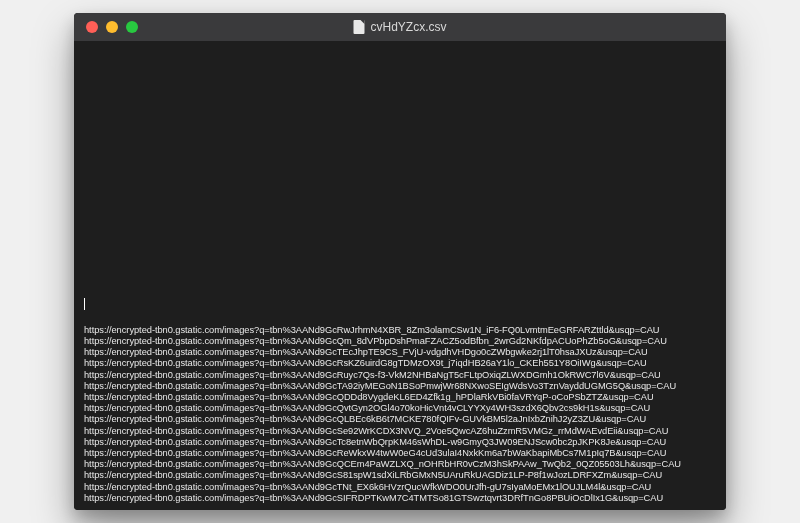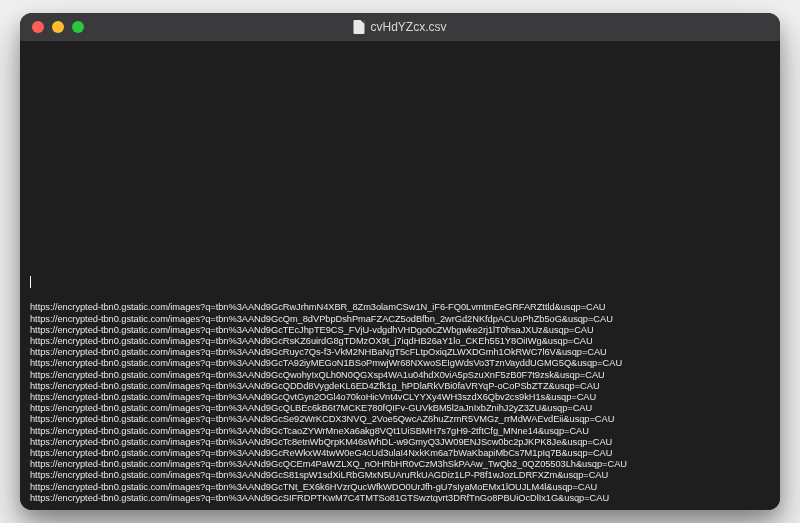--- a/index.html
+++ b/index.html
@@ -9,24 +9,24 @@
     }
     body {
       background: #f0f0f0;
       display: flex;
       align-items: center;
       justify-content: center;
       min-height: 100vh;
       font-family: -apple-system, BlinkMacSystemFont, sans-serif;
     }
     .window {
-      width: 760px;
+      width: 652px;
       height: 497px;
       background: #1e1e1e;
-      border-radius: 12px;
+      border-radius: 4px;
       overflow: hidden;
       box-shadow: 0 20px 40px rgba(0,0,0,0.35), 0 8px 16px rgba(0,0,0,0.2);
       display: flex;
       flex-direction: column;
     }
     .titlebar {
       height: 28px;
       background: #3a3a3c;
       display: flex;
       align-items: center;
@@ -126,26 +126,24 @@
     <div class="cursor-line">
       <div class="cursor"></div>
     </div>
     <div class="text-block">
       <div class="text-line">https://encrypted-tbn0.gstatic.com/images?q=tbn%3AANd9GcRwJrhmN4XBR_8Zm3olamCSw1N_iF6-FQ0LvmtmEeGRFARZttld&amp;usqp=CAU</div>
       <div class="text-line">https://encrypted-tbn0.gstatic.com/images?q=tbn%3AANd9GcQm_8dVPbpDshPmaFZACZ5odBfbn_2wrGd2NKfdpACUoPhZb5oG&amp;usqp=CAU</div>
       <div class="text-line">https://encrypted-tbn0.gstatic.com/images?q=tbn%3AANd9GcTEcJhpTE9CS_FVjU-vdgdhVHDgo0cZWbgwke2rj1lT0hsaJXUz&amp;usqp=CAU</div>
       <div class="text-line">https://encrypted-tbn0.gstatic.com/images?q=tbn%3AANd9GcRsKZ6uirdG8gTDMzOX9t_j7iqdHB26aY1lo_CKEh551Y8OiIWg&amp;usqp=CAU</div>
       <div class="text-line">https://encrypted-tbn0.gstatic.com/images?q=tbn%3AANd9GcRuyc7Qs-f3-VkM2NHBaNgT5cFLtpOxiqZLWXDGmh1OkRWC7l6V&amp;usqp=CAU</div>
       <div class="text-line">https://encrypted-tbn0.gstatic.com/images?q=tbn%3AANd9GcTA92iyMEGoN1BSoPmwjWr68NXwoSEIgWdsVo3TznVayddUGMG5Q&amp;usqp=CAU</div>
-      <div class="text-line">https://encrypted-tbn0.gstatic.com/images?q=tbn%3AANd9GcQwohyIxQLh0N0QGXsp4WA1u04hdX0viA5pSzuXnF5zB0F7t9zsk&amp;usqp=CAU</div>
       <div class="text-line">https://encrypted-tbn0.gstatic.com/images?q=tbn%3AANd9GcQDDd8VygdeKL6ED4Zfk1g_hPDlaRkVBi0faVRYqP-oCoPSbZTZ&amp;usqp=CAU</div>
       <div class="text-line">https://encrypted-tbn0.gstatic.com/images?q=tbn%3AANd9GcQvtGyn2OGl4o70koHicVnt4vCLYYXy4WH3szdX6Qbv2cs9kH1s&amp;usqp=CAU</div>
       <div class="text-line">https://encrypted-tbn0.gstatic.com/images?q=tbn%3AANd9GcQLBEc6kB6t7MCKE780fQIFv-GUVkBM5l2aJnIxbZnihJ2yZ3ZU&amp;usqp=CAU</div>
       <div class="text-line">https://encrypted-tbn0.gstatic.com/images?q=tbn%3AANd9GcSe92WrKCDX3NVQ_2Voe5QwcAZ6huZzmR5VMGz_rrMdWAEvdEii&amp;usqp=CAU</div>
-      <div class="text-line">https://encrypted-tbn0.gstatic.com/images?q=tbn%3AANd9GcTcaoZYWrMneXa6akg8VQt1UiSBMH7s7gH9-2tftCfg_MNne14&amp;usqp=CAU</div>
       <div class="text-line">https://encrypted-tbn0.gstatic.com/images?q=tbn%3AANd9GcTc8etnWbQrpKM46sWhDL-w9GmyQ3JW09ENJScw0bc2pJKPK8Je&amp;usqp=CAU</div>
       <div class="text-line">https://encrypted-tbn0.gstatic.com/images?q=tbn%3AANd9GcReWkxW4twW0eG4cUd3ulaI4NxkKm6a7bWaKbapiMbCs7M1pIq7B&amp;usqp=CAU</div>
       <div class="text-line">https://encrypted-tbn0.gstatic.com/images?q=tbn%3AANd9GcQCEm4PaWZLXQ_nOHRbHR0vCzM3hSkPAAw_TwQb2_0QZ05503Lh&amp;usqp=CAU</div>
       <div class="text-line">https://encrypted-tbn0.gstatic.com/images?q=tbn%3AANd9GcS81spW1sdXiLRbGMxN5UAruRkUAGDiz1LP-P8f1wJozLDRFXZm&amp;usqp=CAU</div>
       <div class="text-line">https://encrypted-tbn0.gstatic.com/images?q=tbn%3AANd9GcTNt_EX6k6HVzrQucWfkWDO0UrJfh-gU7sIyaMoEMx1lOUJLM4l&amp;usqp=CAU</div>
       <div class="text-line">https://encrypted-tbn0.gstatic.com/images?q=tbn%3AANd9GcSIFRDPTKwM7C4TMTSo81GTSwztqvrt3DRfTnGo8PBUiOcDlIx1G&amp;usqp=CAU</div>
     </div>
   </div>
 </div>
 

